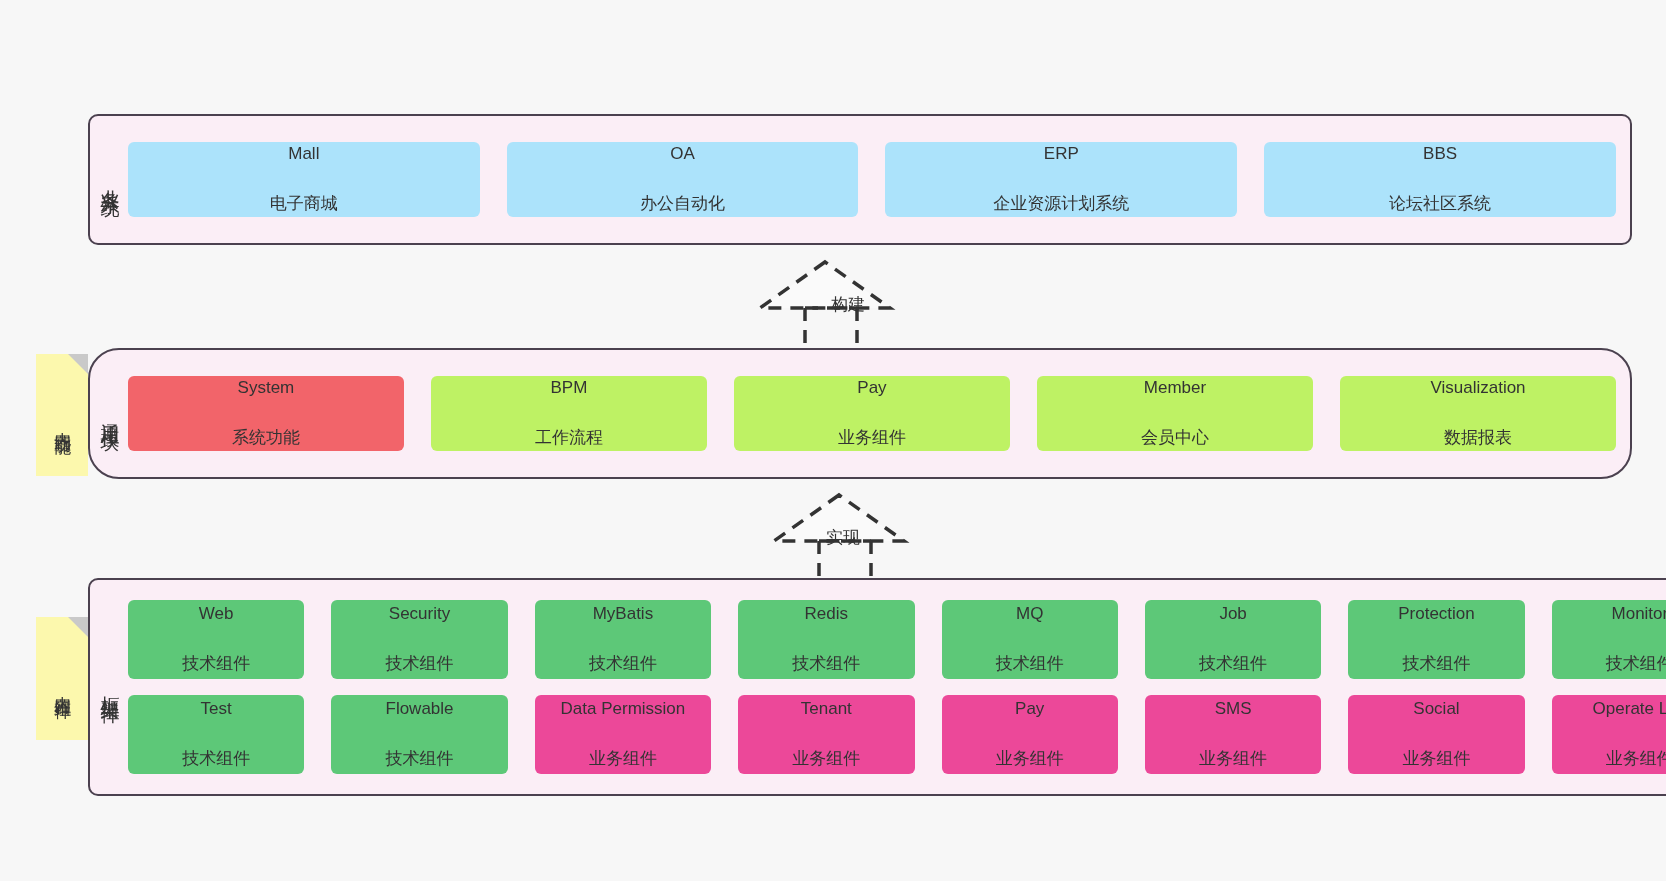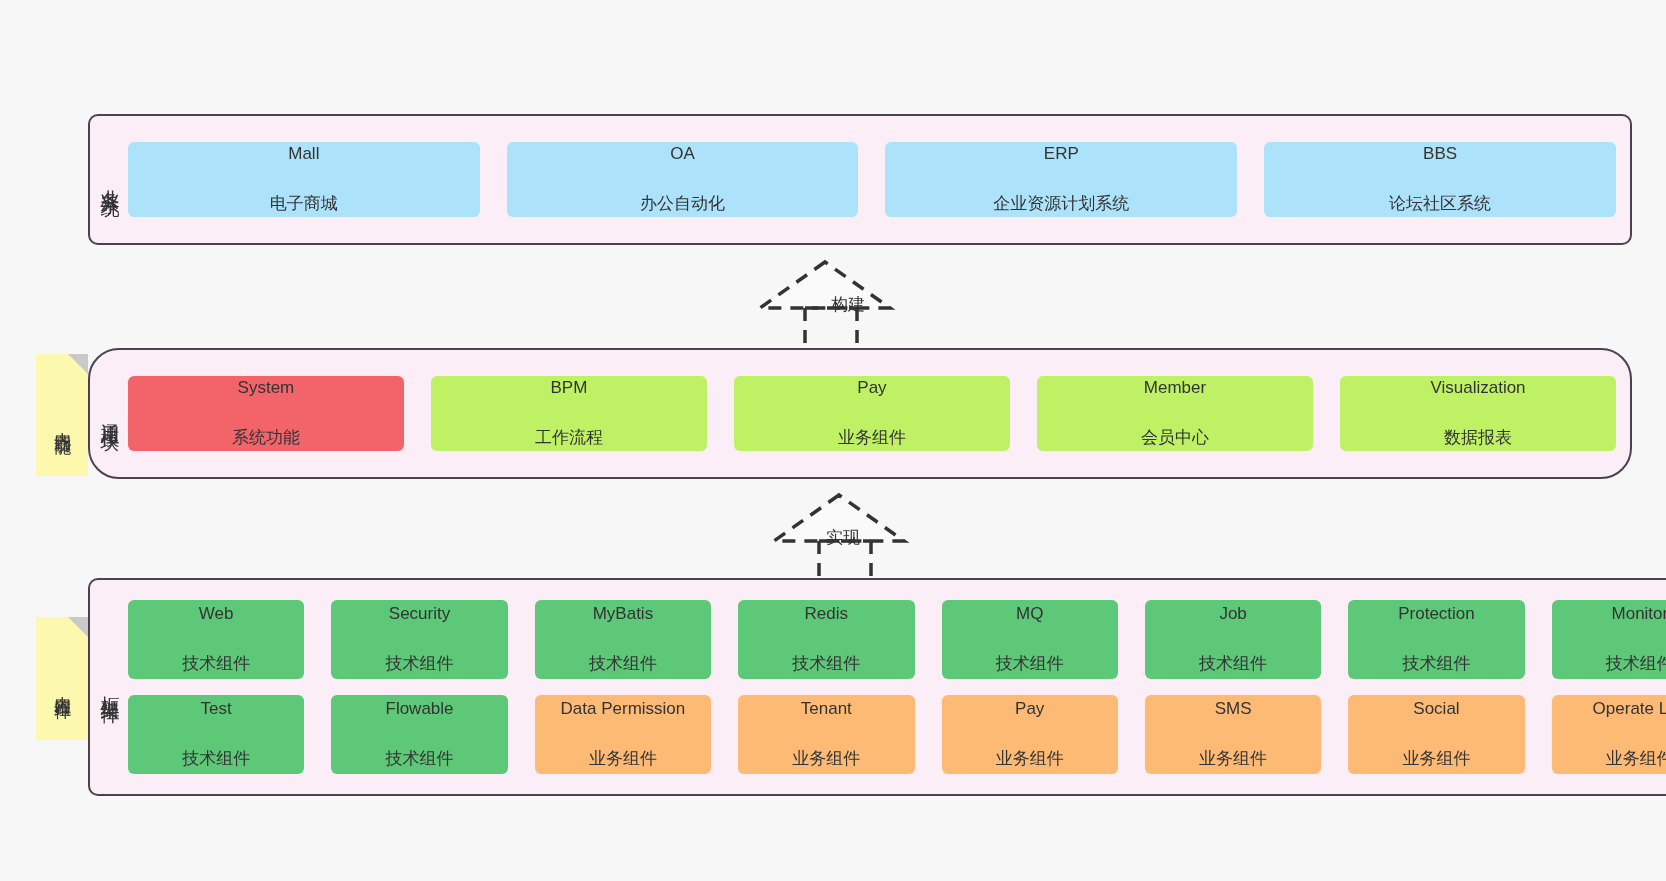--- a/index.html
+++ b/index.html
@@ -85,21 +85,21 @@
     gap: 25px;
   }
   .card .t-en { display: block; }
   .card .t-cn { display: block; }
 
   
   .c-blue       { background: #ace3fb; }
   .c-red        { background: #f2646a; }
   .c-pink       { background: #bef264; }
   .c-green      { background: #5dc878; }
-  .c-lightgreen { background: #fdba74; }
+  .c-lightgreen { background: #ec4899; }
 
   
   #layer-business  { left: 88px;  top: 114px; width: 1544px; height: 131px; }
   #layer-business .card { height: 75px; }
 
   #layer-common    { left: 88px;  top: 348px; width: 1544px; height: 131px; border-radius: 31px; }
   #layer-common .card { height: 75px; }
 
   #layer-framework { left: 88px;  top: 578px; width: 1656px; height: 218px; }
   #layer-framework .card { height: 79px; }

